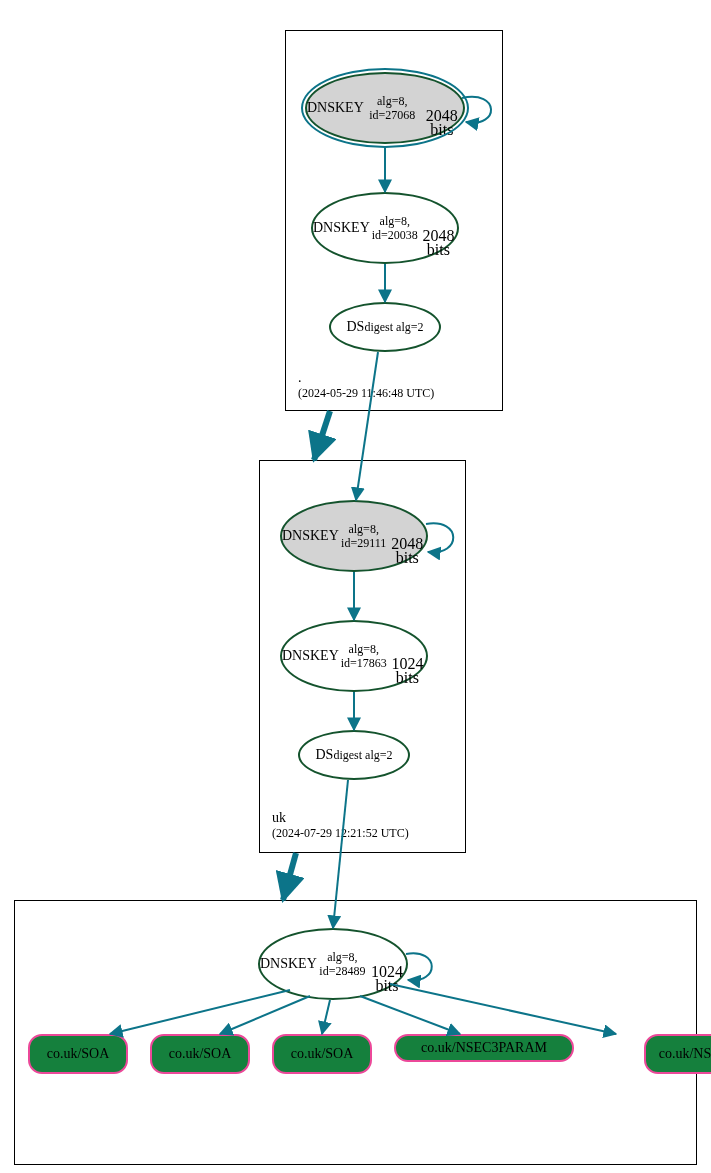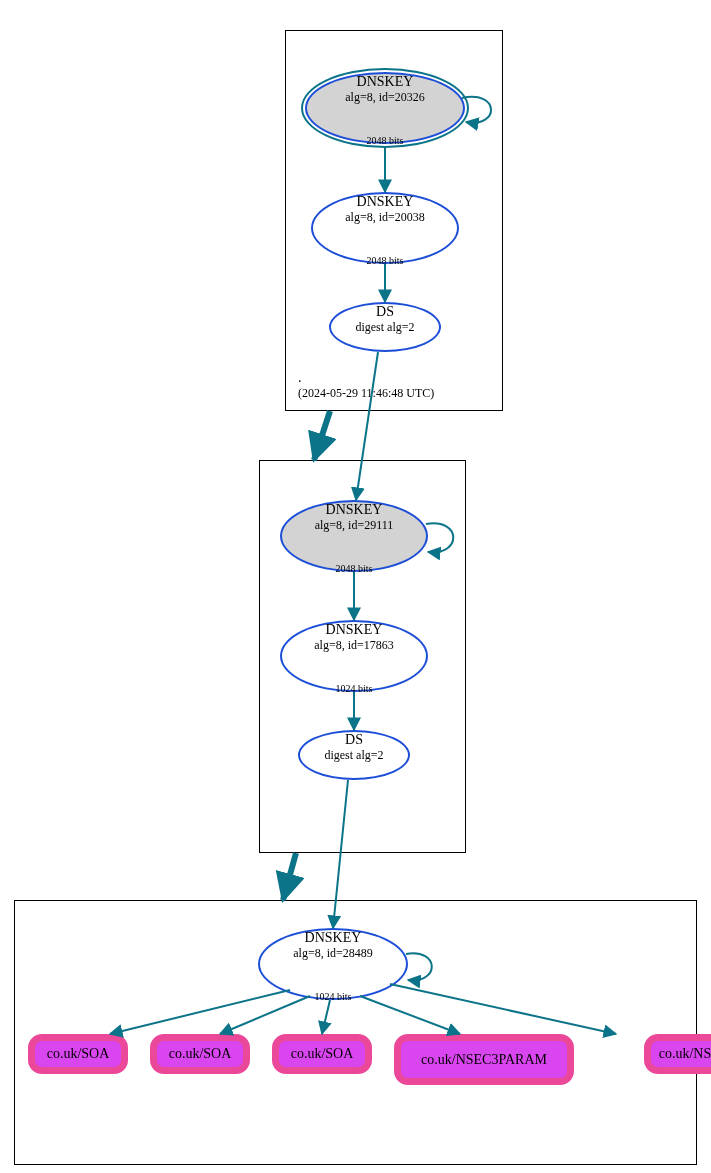--- a/index.html
+++ b/index.html
@@ -26,48 +26,49 @@
     position: absolute;
   }
   .zone-name {
     font-size: 14px;
   }
   .zone-ts {
     font-size: 12px;
   }
   .node-ellipse {
     position: absolute;
-    border: 2px solid #1d4ed8;
+    border: 2px solid #14532d;
     border-radius: 50%;
     background: #fff;
     text-align: center;
     display: flex;
-    flex-direction: column;
+    flex-direction: row;
+    justify-content: center;
     align-items: center;
     box-sizing: border-box;
   }
   .node-ellipse.filled {
     background: #d3d3d3;
   }
   .node-ellipse.double::after {
     content: "";
     position: absolute;
     top: -6px; left: -6px; right: -6px; bottom: -6px;
     border: 2px solid #0c7489;
     border-radius: 50%;
     pointer-events: none;
   }
   .node-ellipse .l1 { font-size: 14px; line-height: 16px; }
   .node-ellipse .l2 { font-size: 12px; line-height: 14px; }
-  .node-ellipse .l3 { font-size: 10px; line-height: 14px; margin-top: 30px; }
+  .node-ellipse .l3 { font-size: 16px; line-height: 14px; margin-top: 30px; }
   .node-rect {
     position: absolute;
-    border: 7px solid #ec4899;
+    border: 2px solid #ec4899;
     border-radius: 14px;
-    background: #d946ef;
+    background: #15803d;
     display: flex;
     justify-content: center;
     align-items: center;
     font-size: 14px;
     box-sizing: border-box;
     white-space: nowrap;
     padding: 0 10px;
   }
   svg.edges {
     position: absolute;
@@ -81,26 +82,30 @@
 
 <div class="canvas">
 
   <div class="zone-box" style="left:285px; top:30px; width:218px; height:381px;"></div>
   <div class="zone-label" style="left:298px; top:370px;">
     <div class="zone-name">.</div>
     <div class="zone-ts">(2024-05-29 11:46:48 UTC)</div>
   </div>
 
   <div class="zone-box" style="left:259px; top:460px; width:207px; height:393px;"></div>
+  <div class="zone-label" style="left:272px; top:810px;">
+    <div class="zone-name">uk</div>
+    <div class="zone-ts">(2024-07-29 12:21:52 UTC)</div>
+  </div>
 
   <div class="zone-box" style="left:14px; top:900px; width:683px; height:265px;"></div>
 
   <div class="node-ellipse filled double" style="left:305px; top:72px; width:160px; height:72px;">
     <div class="l1">DNSKEY</div>
-    <div class="l2">alg=8, id=20326</div>
+    <div class="l2">alg=8, id=27068</div>
     <div class="l3">2048 bits</div>
   </div>
 
   <div class="node-ellipse" style="left:311px; top:192px; width:148px; height:72px;">
     <div class="l1">DNSKEY</div>
     <div class="l2">alg=8, id=20038</div>
     <div class="l3">2048 bits</div>
   </div>
 
   <div class="node-ellipse" style="left:329px; top:302px; width:112px; height:50px;">
@@ -127,21 +132,21 @@
 
   <div class="node-ellipse" style="left:258px; top:928px; width:150px; height:72px;">
     <div class="l1">DNSKEY</div>
     <div class="l2">alg=8, id=28489</div>
     <div class="l3">1024 bits</div>
   </div>
 
   <div class="node-rect" style="left:28px;  top:1034px; width:100px; height:40px;">co.uk/SOA</div>
   <div class="node-rect" style="left:150px; top:1034px; width:100px; height:40px;">co.uk/SOA</div>
   <div class="node-rect" style="left:272px; top:1034px; width:100px; height:40px;">co.uk/SOA</div>
-  <div class="node-rect" style="left:394px; top:1034px; width:180px; height:51px;">co.uk/NSEC3PARAM</div>
+  <div class="node-rect" style="left:394px; top:1034px; width:180px; height:28px;">co.uk/NSEC3PARAM</div>
   <div class="node-rect" style="left:596px; top:1034px; width:82px;  height:40px;margin-left:48px;">co.uk/NS</div>
 
   <svg class="edges" width="711" height="1173">
     <defs>
       <marker id="arrow" viewBox="0 0 10 10" refX="9" refY="5" markerWidth="7" markerHeight="7" orient="auto-start-reverse">
         <path d="M 0 0 L 10 5 L 0 10 z" fill="#0c7489"></path>
       </marker>
       <marker id="arrowW" viewBox="0 0 10 10" refX="9" refY="5" markerWidth="5" markerHeight="5" orient="auto-start-reverse">
         <path d="M 0 0 L 10 5 L 0 10 z" fill="#0c7489"></path>
       </marker>

